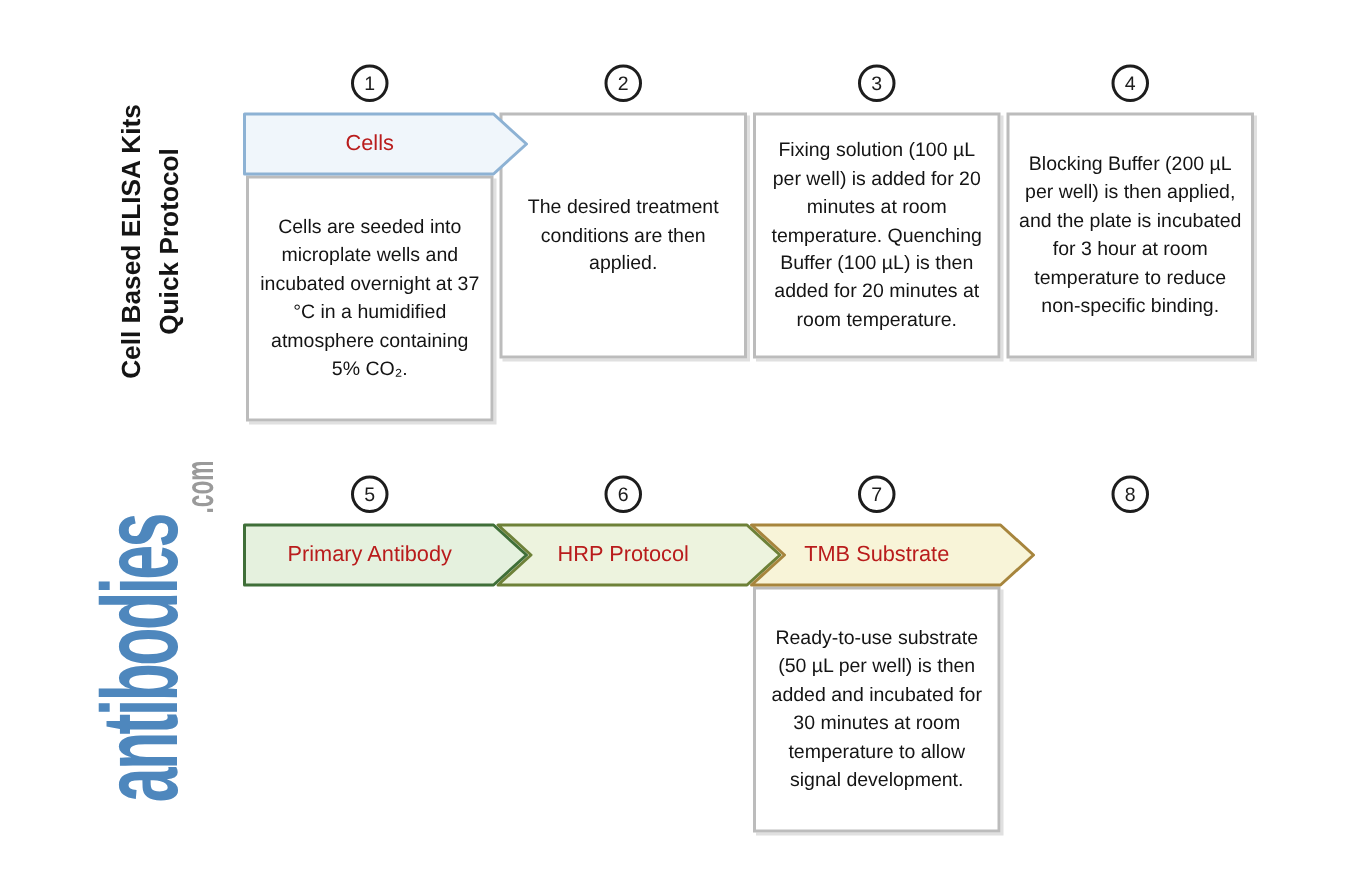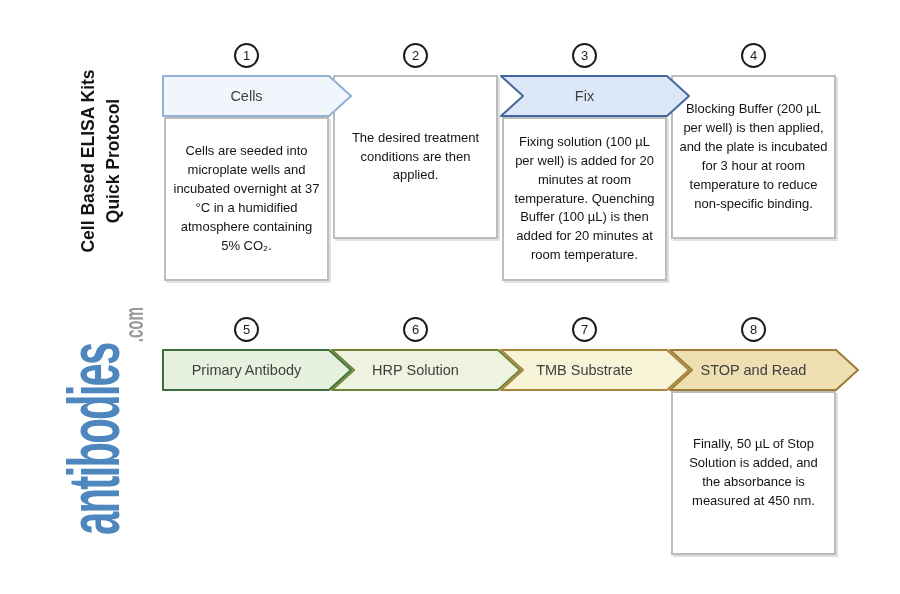--- a/index.html
+++ b/index.html
@@ -33,21 +33,21 @@
   .circle{
     width:21px;height:21px;border:2px solid #1d1d1d;border-radius:50%;
     margin:0 auto 7px auto;display:flex;align-items:center;justify-content:center;
     font-size:13px;color:#1d1d1d;background:#ffffff;
   }
   .arrow-wrap{position:relative;height:42px;}
   .arrow-svg{position:absolute;left:0;top:0;overflow:visible;z-index:1;}
   .arrow-label{
     position:absolute;left:0;top:0;width:169px;height:42px;z-index:2;
     display:flex;align-items:center;justify-content:center;
-    font-size:14.5px;color:#404040;
+    font-size:14.5px;color:#b91c1c;
   }
   .desc-box{
     margin:0 2px;height:164px;background:#ffffff;
     border:2px solid #bcbcbc;box-sizing:border-box;
     box-shadow:2px 2px 0 #e0e0e0;
     display:flex;align-items:center;justify-content:center;
   }
   .desc-box p{
     margin:0;padding:0 6px;font-size:13px;line-height:1.45;
     text-align:center;color:#141414;
@@ -91,26 +91,20 @@
         </div>
       <div class="desc-box">
         <p>The desired treatment conditions are then applied.</p>
       </div>
     </div>
 
     <div class="step">
       <div class="circle">
           <span>3</span>
         </div>
-      <div class="arrow-wrap">
-        <svg class="arrow-svg" width="191" height="42" viewBox="0 0 191 42">
-          <polygon points="1,1 167,1 189,21 167,41 1,41 23,21" stroke-width="2" stroke-linejoin="round" fill="#dce7f7" stroke="#44689e"></polygon>
-        </svg>
-        <div class="arrow-label">Fix</div>
-      </div>
       <div class="desc-box">
         <p>Fixing solution (100 µL per well) is added for 20 minutes at room temperature. Quenching Buffer (100 µL) is then added for 20 minutes at room temperature.</p>
       </div>
     </div>
 
     <div class="step">
       <div class="circle">
           <span>4</span>
         </div>
       <div class="desc-box">
@@ -135,45 +129,39 @@
     </div>
 
     <div class="step">
       <div class="circle">
           <span>6</span>
         </div>
       <div class="arrow-wrap">
         <svg class="arrow-svg" width="191" height="42" viewBox="0 0 191 42">
           <polygon points="1,1 167,1 189,21 167,41 1,41 23,21" stroke-width="2" stroke-linejoin="round" fill="#edf3de" stroke="#6e8138"></polygon>
         </svg>
-        <div class="arrow-label">HRP Solution</div>
+        <div class="arrow-label">HRP Protocol</div>
       </div>
     </div>
 
     <div class="step">
       <div class="circle">
           <span>7</span>
         </div>
       <div class="arrow-wrap">
         <svg class="arrow-svg" width="191" height="42" viewBox="0 0 191 42">
           <polygon points="1,1 167,1 189,21 167,41 1,41 23,21" stroke-width="2" stroke-linejoin="round" fill="#f8f4d8" stroke="#a7853d"></polygon>
         </svg>
         <div class="arrow-label">TMB Substrate</div>
       </div>
+      <div class="desc-box">
+        <p>Ready-to-use substrate (50 µL per well) is then added and incubated for 30 minutes at room temperature to allow signal development.</p>
+      </div>
     </div>
 
     <div class="step">
       <div class="circle">
           <span>8</span>
         </div>
-      <div class="arrow-wrap">
-        <svg class="arrow-svg" width="191" height="42" viewBox="0 0 191 42">
-          <polygon points="1,1 167,1 189,21 167,41 1,41 23,21" stroke-width="2" stroke-linejoin="round" fill="#eddfb2" stroke="#9c7c32"></polygon>
-        </svg>
-        <div class="arrow-label">STOP and Read</div>
-      </div>
-      <div class="desc-box">
-        <p>Finally, 50 µL of Stop Solution is added, and the absorbance is measured at 450 nm.</p>
-      </div>
     </div>
 
   </div>
 </div>
 
 </body></html>

